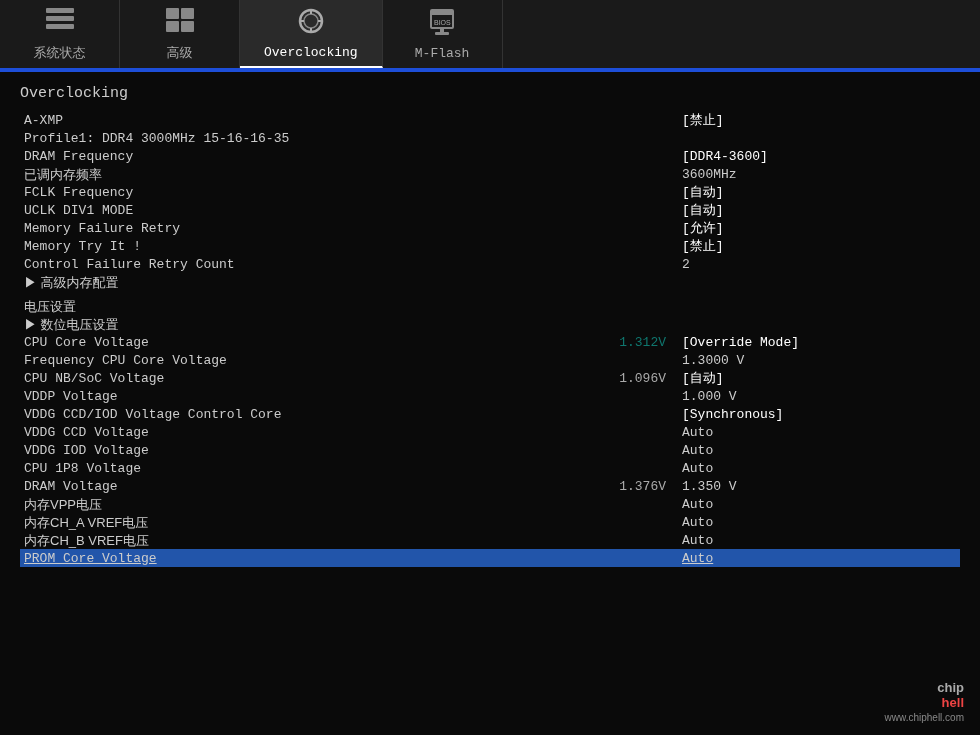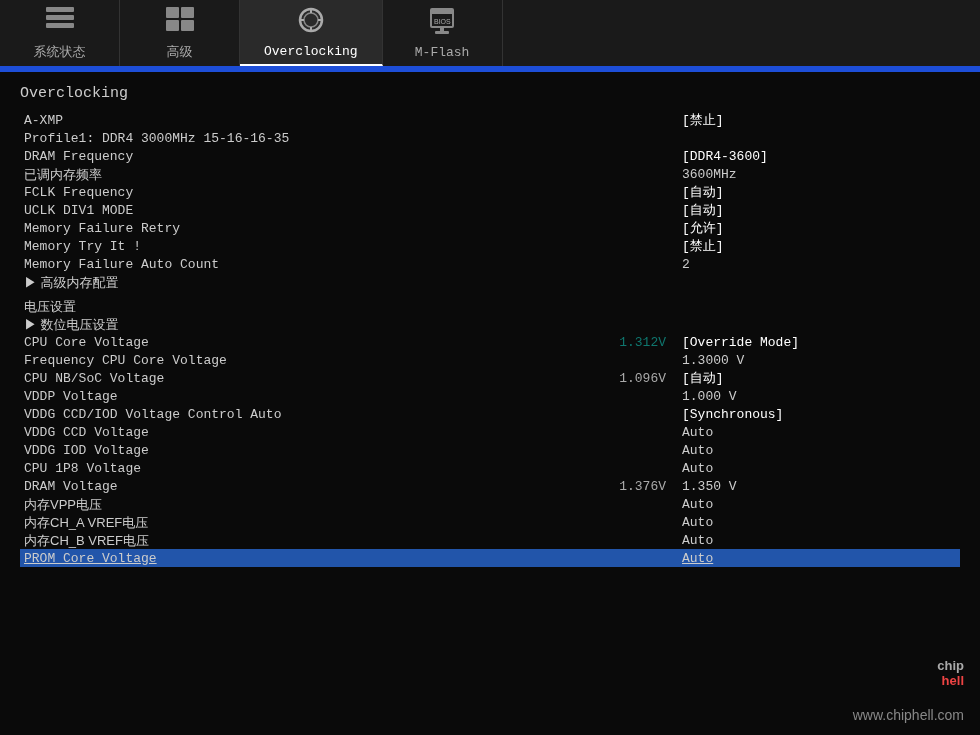--- a/index.html
+++ b/index.html
@@ -10,21 +10,21 @@
       font-family: 'Courier New', Courier, monospace;
       overflow: hidden;
       position: relative;
     }
 
     
     .nav-bar {
       display: flex;
       align-items: stretch;
       background: #1a1a1a;
-      border-bottom: 6px solid #1d4ed8;
+      border-bottom: 4px solid #1d4ed8;
       height: 72px;
     }
 
     .nav-tab {
       display: flex;
       flex-direction: column;
       align-items: center;
       justify-content: center;
       padding: 6px 24px;
       color: #aaa;
@@ -236,21 +236,21 @@
         <td>Memory Failure Retry</td>
         <td></td>
         <td><span class="value-bracket">[允许]</span></td>
       </tr>
       <tr>
         <td>Memory Try It !</td>
         <td></td>
         <td><span class="value-bracket">[禁止]</span></td>
       </tr>
       <tr>
-        <td>Memory Failure Auto Count</td>
+        <td>Control Failure Retry Count</td>
         <td></td>
         <td>2</td>
       </tr>
       <tr>
         <td class="section-header" colspan="3">▶ 高级内存配置</td>
       </tr>
 
       <tr>
           <td colspan="3" style="height:6px"></td>
         </tr>
@@ -276,21 +276,21 @@
         <td>CPU NB/SoC Voltage</td>
         <td style="color:#aaa">1.096V</td>
         <td><span class="value-bracket">[自动]</span></td>
       </tr>
       <tr>
         <td>VDDP Voltage</td>
         <td></td>
         <td>1.000 V</td>
       </tr>
       <tr>
-        <td>VDDG CCD/IOD Voltage Control Auto</td>
+        <td>VDDG CCD/IOD Voltage Control Core</td>
         <td></td>
         <td><span class="value-bracket">[Synchronous]</span></td>
       </tr>
       <tr>
         <td>VDDG CCD Voltage</td>
         <td></td>
         <td>Auto</td>
       </tr>
       <tr>
         <td>VDDG IOD Voltage</td>
@@ -333,14 +333,14 @@
 
 <div class="watermark">
   <div class="watermark-logo">
     <div style="display:flex; align-items:center; gap:0">
       <span style="color:#aaa; font-size:13px; font-weight:bold; font-family:Arial;">chip</span>
     </div>
     <div style="display:flex; align-items:center; gap:0">
       <span style="color:#e44; font-size:13px; font-weight:bold; font-family:Arial;">hell</span>
     </div>
   </div>
-  <div style="font-size:14px; color:#888; font-family:Arial; text-align:right; margin-top:19px;">www.chiphell.com</div>
+  <div style="font-size:10px; color:#888; font-family:Arial; text-align:right; margin-top:2px;">www.chiphell.com</div>
 </div>
 
 </body></html>

